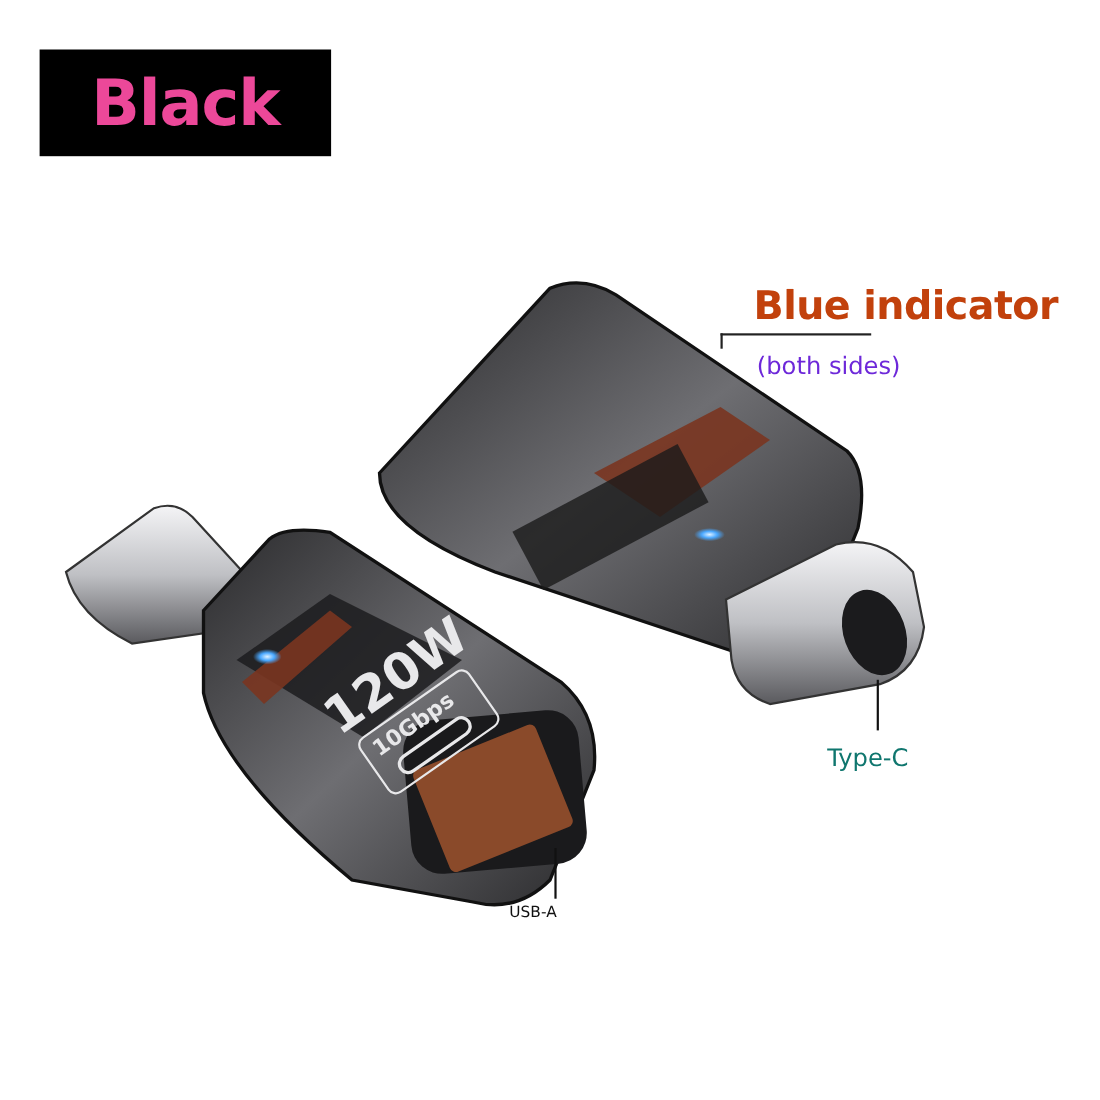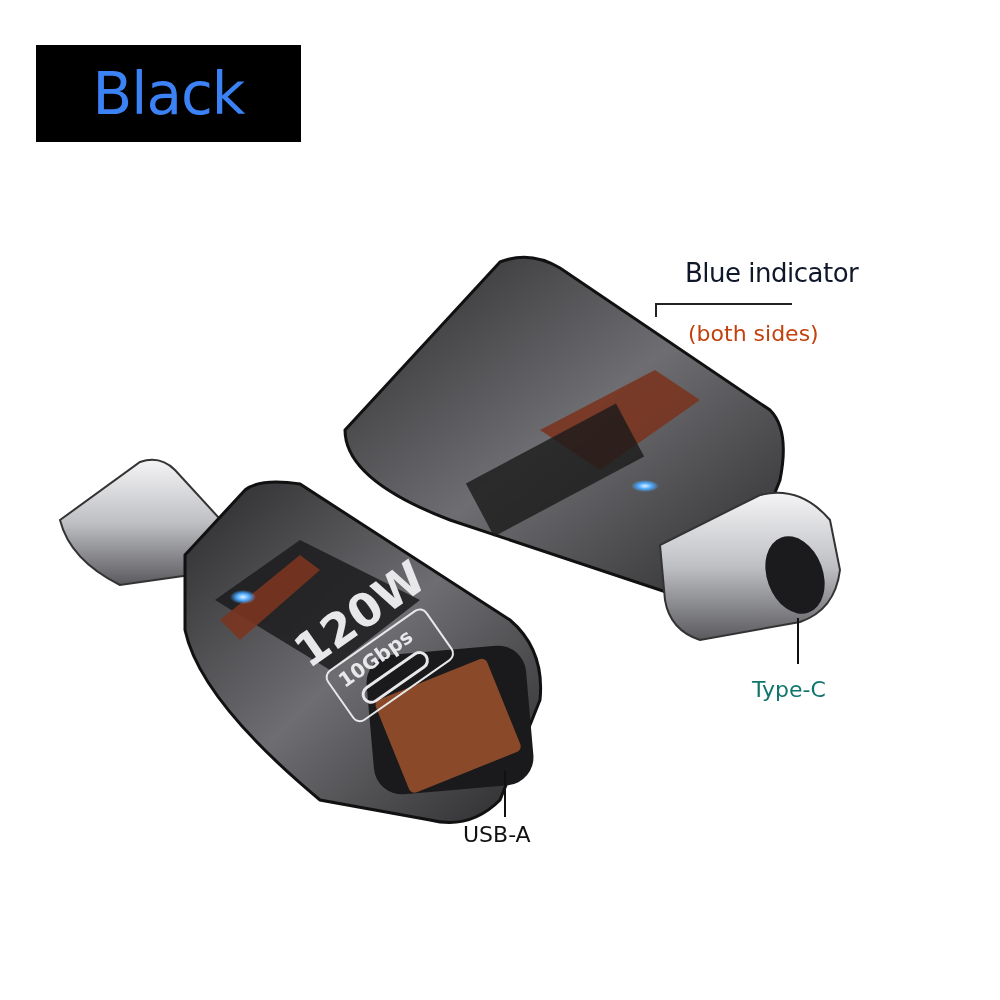--- a/index.html
+++ b/index.html
@@ -1,24 +1,24 @@
 <!DOCTYPE html>
 <html><head>
 <meta charset="utf-8">
 <style>
   html, body { margin: 0; padding: 0; background: #ffffff; }
   body { width: 1000px; height: 1000px; position: relative; overflow: hidden; font-family: "DejaVu Sans", sans-serif; }
   .badge { position: absolute; left: 36px; top: 45px; width: 265px; height: 97px; background: #000; display: flex; align-items: center; justify-content: center; }
-  .badge span { color: #3b82f6; font-family: "DejaVu Sans", sans-serif; font-weight: normal; font-size: 58px; letter-spacing: -1px; }
-  .callout-title { position: absolute; left: 685px; top: 258px; font-weight: normal; font-size: 26px; color: #0f172a; font-family: "DejaVu Sans", sans-serif; letter-spacing: -0.5px; }
-  .callout-sub { position: absolute; left: 688px; top: 321px; font-size: 22px; color: #c2410c; font-family: "DejaVu Sans", sans-serif; }
+  .badge span { color: #ec4899; font-family: "DejaVu Sans", sans-serif; font-weight: bold; font-size: 58px; letter-spacing: -1px; }
+  .callout-title { position: absolute; left: 685px; top: 258px; font-weight: bold; font-size: 36px; color: #c2410c; font-family: "DejaVu Sans", sans-serif; letter-spacing: -0.5px; }
+  .callout-sub { position: absolute; left: 688px; top: 321px; font-size: 22px; color: #6d28d9; font-family: "DejaVu Sans", sans-serif; }
   .leader-h { position: absolute; left: 655px; top: 303px; width: 137px; height: 2px; background: #222; }
   .leader-v { position: absolute; left: 655px; top: 303px; width: 2px; height: 14px; background: #222; }
   .usb-a-line { position: absolute; left: 504px; top: 771px; width: 2px; height: 46px; background: #111; }
-  .usb-a-label { position: absolute; left: 463px; top: 822px; font-size: 22px; color: #111; font-family: "DejaVu Sans", sans-serif; }
+  .usb-a-label { position: absolute; left: 463px; top: 822px; font-size: 14px; color: #111; font-family: "DejaVu Sans", sans-serif; }
   .typec-line { position: absolute; left: 797px; top: 618px; width: 2px; height: 46px; background: #111; }
   .typec-label { position: absolute; left: 752px; top: 677px; font-size: 22px; color: #0f766e; font-family: "DejaVu Sans", sans-serif; }
   svg.product { position: absolute; left: 0; top: 0; }
 </style>
 </head>
 <body>
 
 <div class="badge">
   <span>Black</span>
 </div>

